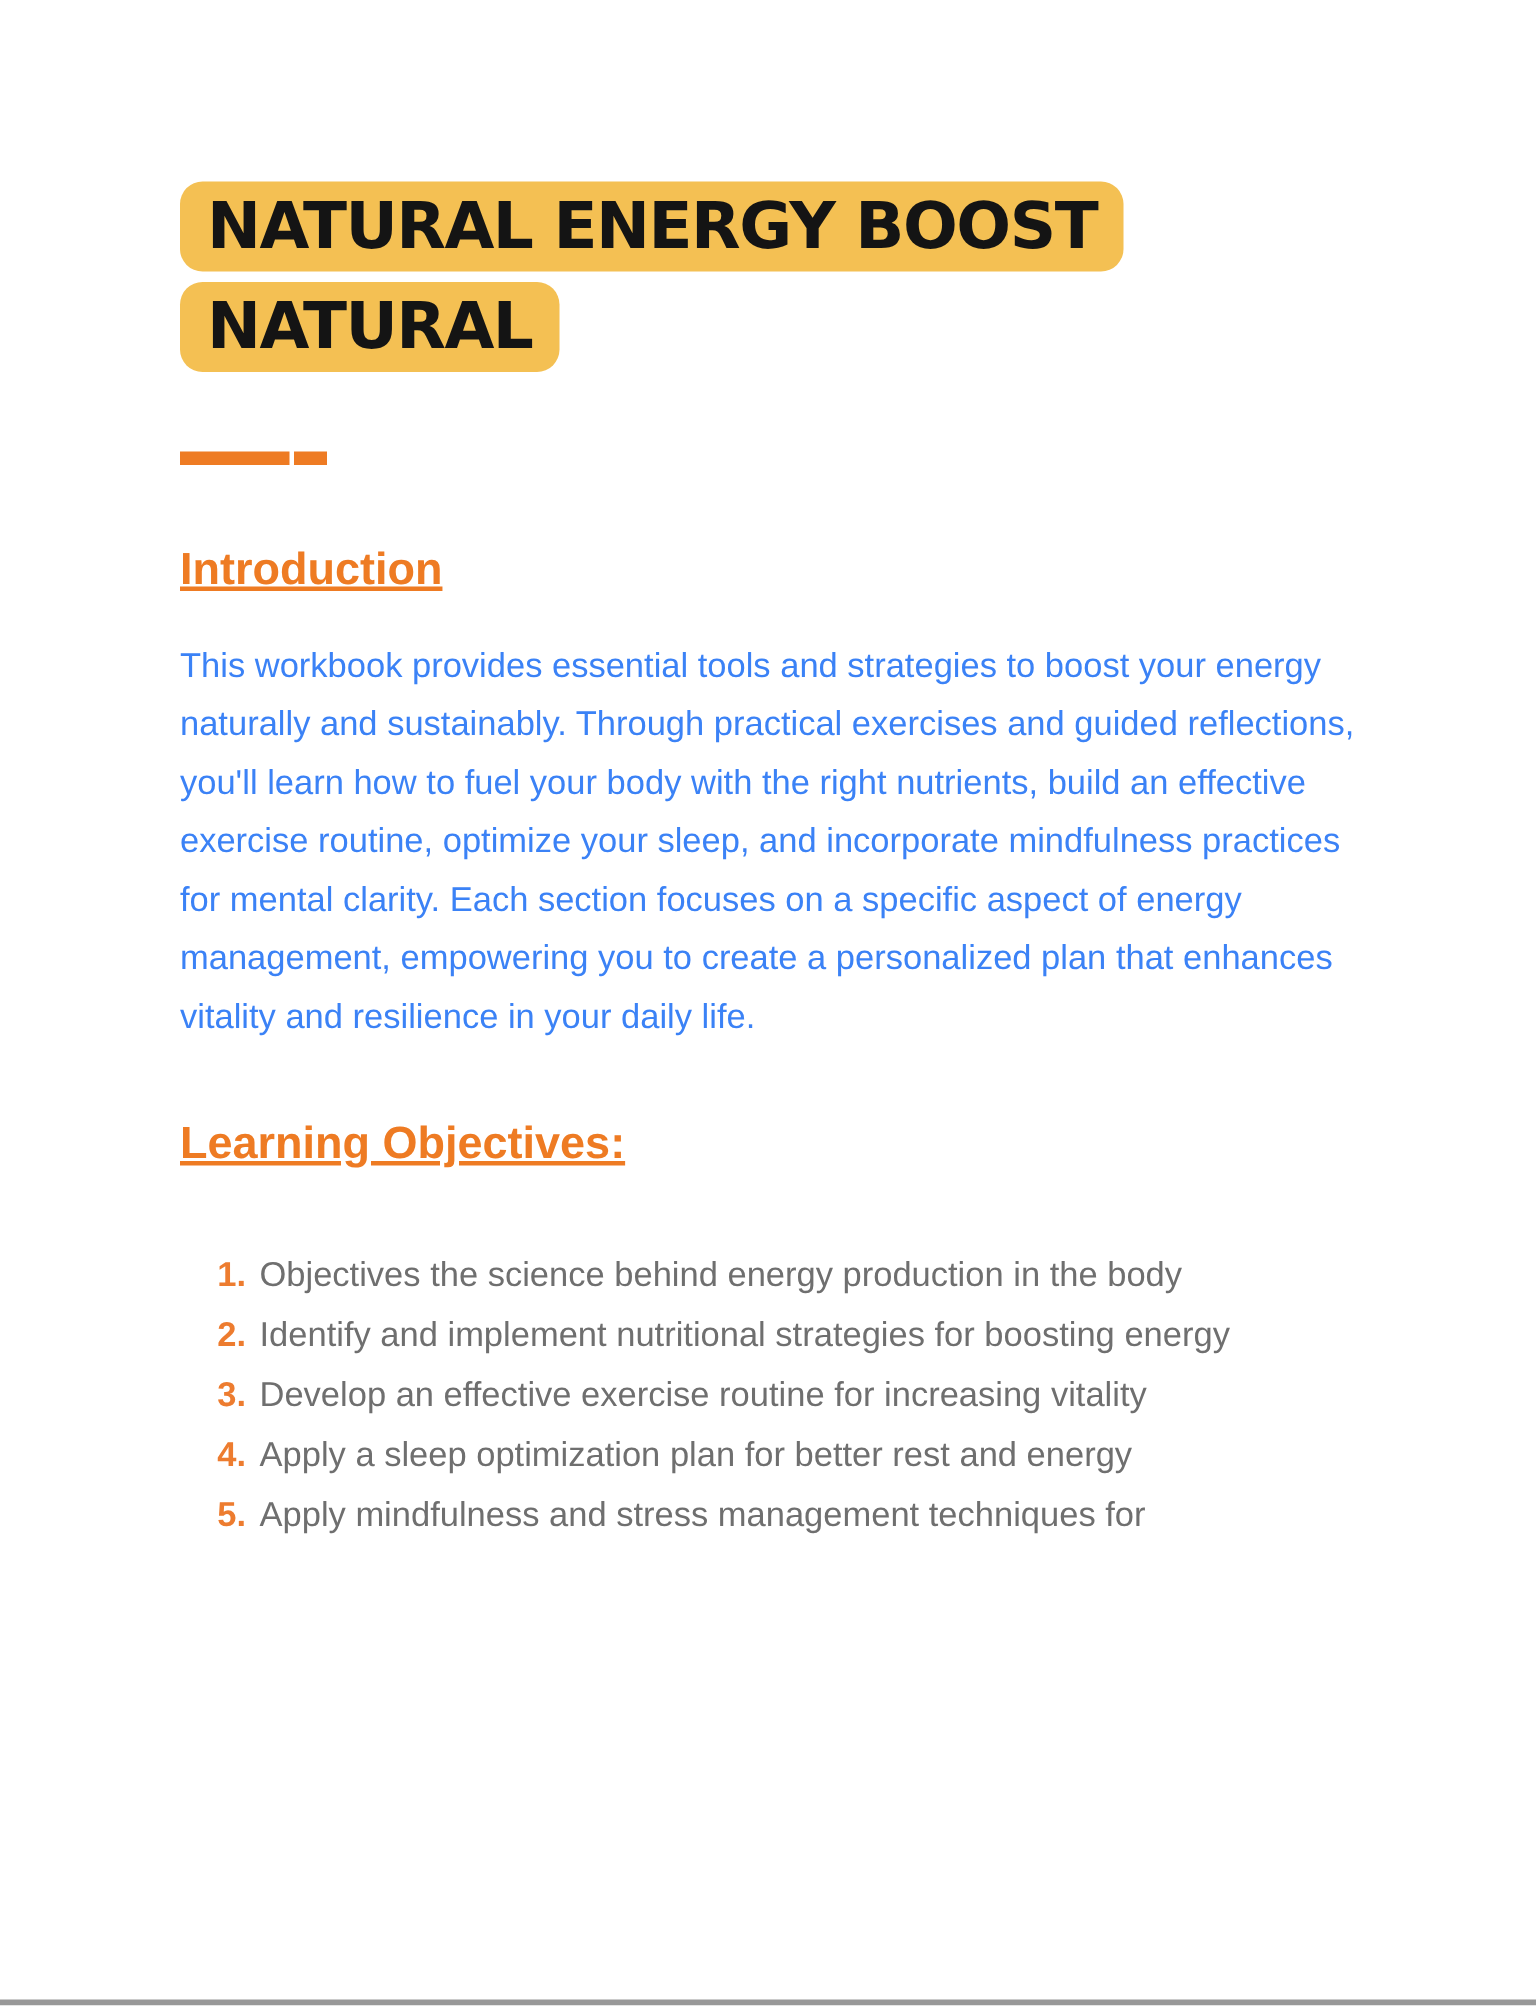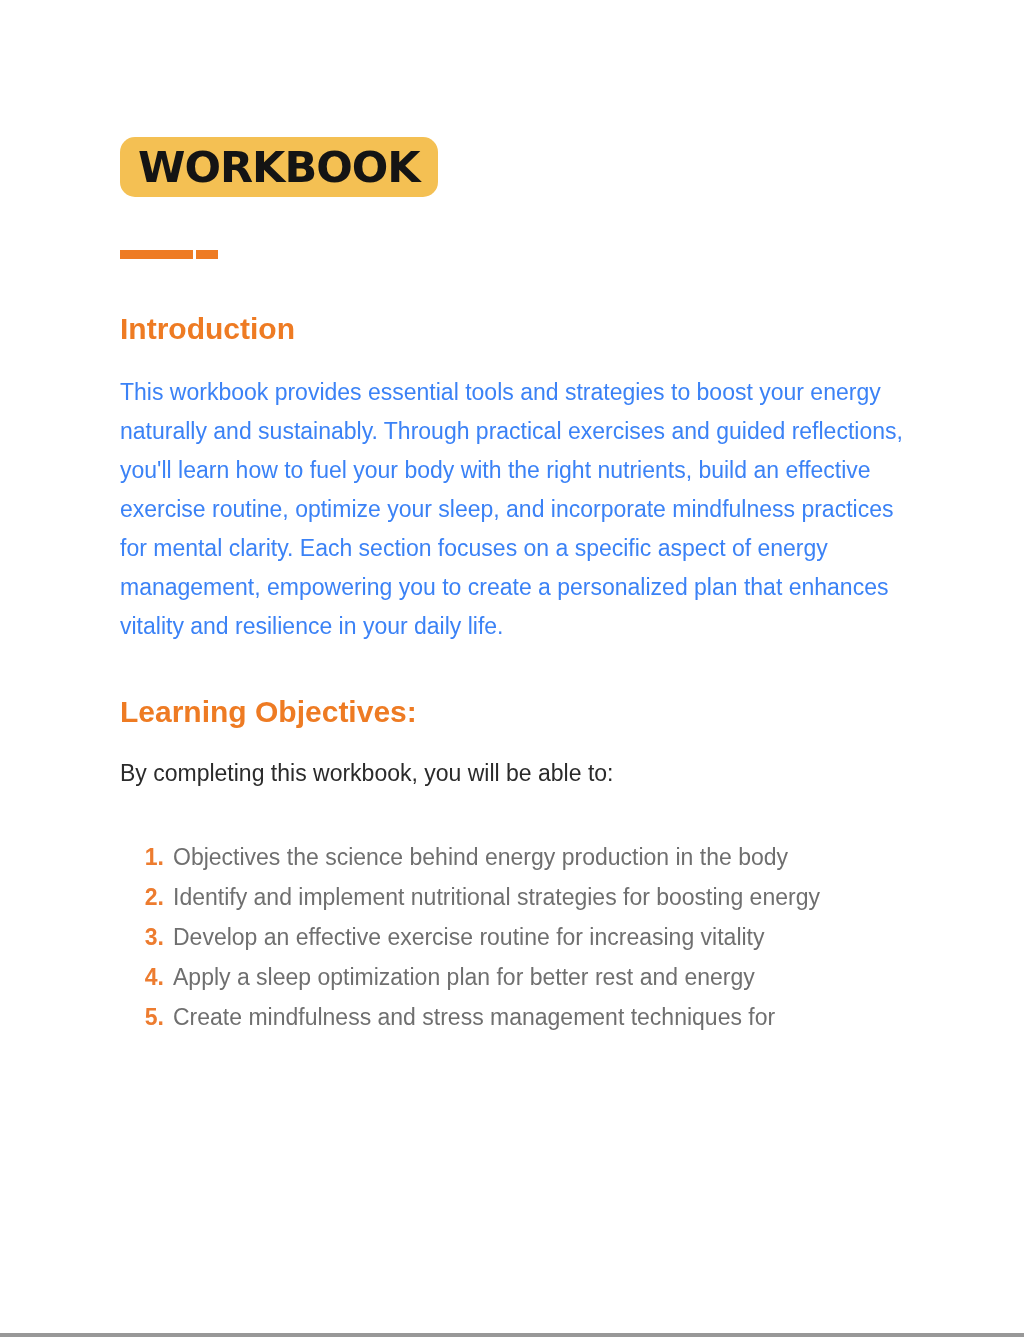--- a/index.html
+++ b/index.html
@@ -47,20 +47,21 @@
   }
   .divider .seg { background: #EE7B23; height: 9px; }
   .divider .seg.long { width: 73px; }
   .divider .seg.short { width: 22px; }
   
   .section-heading {
     color: #EE7B23;
     font-weight: bold;
     font-size: 30px;
     line-height: 36px;
+    text-decoration: underline;
   }
   .intro-heading { margin-top: 52px; }
   .objectives-heading { margin-top: 48px; }
   
   .body-text {
     margin-top: 26px;
     color: #3b82f6;
     font-size: 23px;
     line-height: 39px;
     max-width: 788px;
@@ -104,56 +105,55 @@
     background: #989898;
   }
 </style>
 </head>
 <body>
 
 <div class="page">
   <div class="content">
 
     <div class="title-block">
-      <br>
-      <span class="hl-line">WORKBOOK</span>
+      <span class="hl-line">NATURAL ENERGY BOOST</span><br>
+      <span class="hl-line">NATURAL</span>
     </div>
 
     <div class="divider">
       <span class="seg long"></span>
       <span class="seg short"></span>
     </div>
 
     <h2 class="section-heading intro-heading">Introduction</h2>
 
     <p class="body-text">This workbook provides essential tools and strategies to boost your energy naturally and sustainably. Through practical exercises and guided reflections, you'll learn how to fuel your body with the right nutrients, build an effective exercise routine, optimize your sleep, and incorporate mindfulness practices for mental clarity. Each section focuses on a specific aspect of energy management, empowering you to create a personalized plan that enhances vitality and resilience in your daily life.</p>
 
     <h2 class="section-heading objectives-heading">Learning Objectives:</h2>
 
-    <p class="lead-text">By completing this workbook, you will be able to:</p>
 
     <ol class="objectives-list">
       <li class="objective-item">
         <span class="num">1.</span>
         <span class="txt">Objectives the science behind energy production in the body</span>
       </li>
       <li class="objective-item">
         <span class="num">2.</span>
         <span class="txt">Identify and implement nutritional strategies for boosting energy</span>
       </li>
       <li class="objective-item">
         <span class="num">3.</span>
         <span class="txt">Develop an effective exercise routine for increasing vitality</span>
       </li>
       <li class="objective-item">
         <span class="num">4.</span>
         <span class="txt">Apply a sleep optimization plan for better rest and energy</span>
       </li>
       <li class="objective-item">
         <span class="num">5.</span>
-        <span class="txt">Create mindfulness and stress management techniques for</span>
+        <span class="txt">Apply mindfulness and stress management techniques for</span>
       </li>
     </ol>
 
   </div>
 
   <div class="bottom-rule"></div>
 </div>
 
 </body></html>

